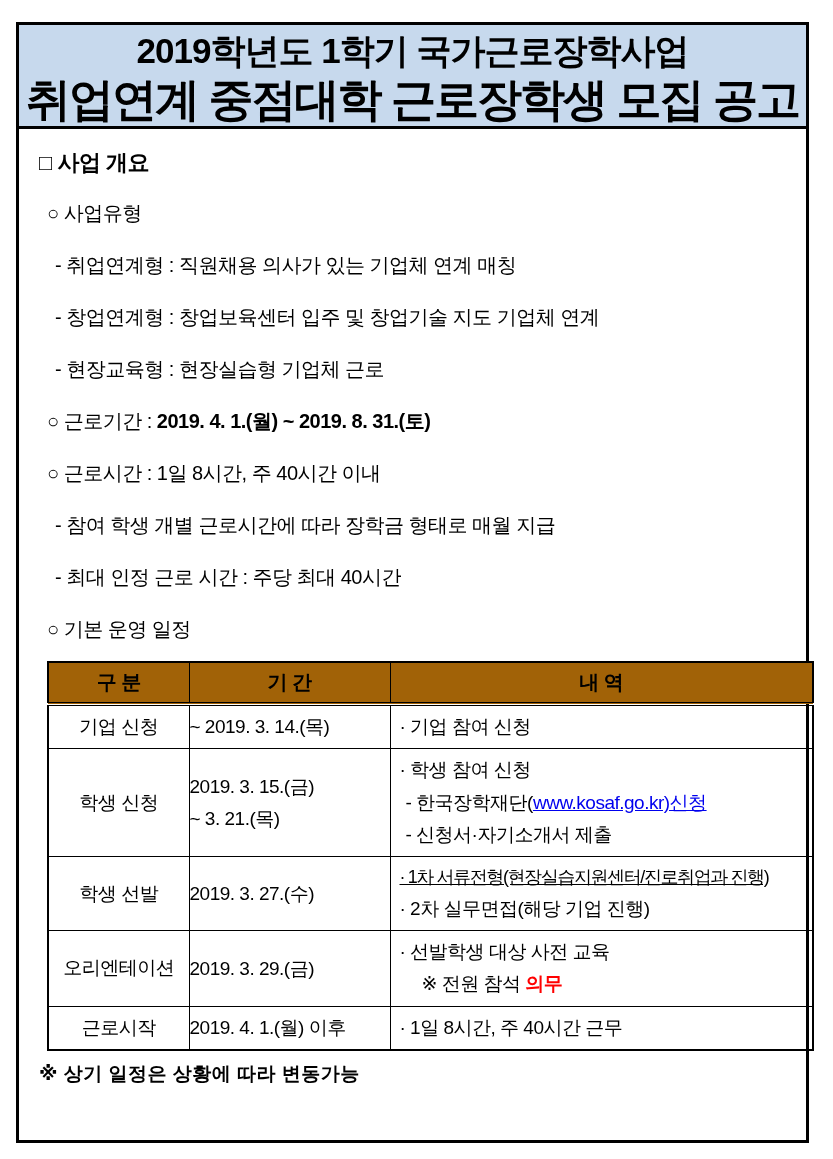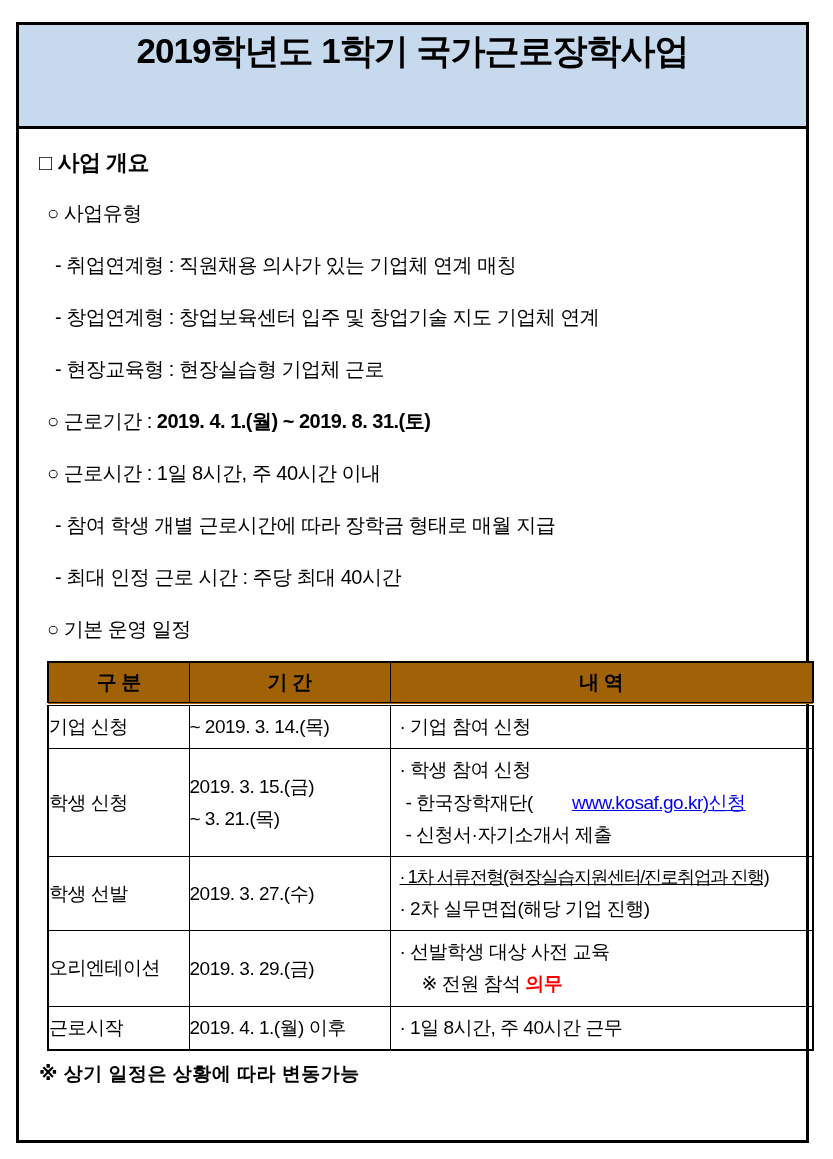--- a/index.html
+++ b/index.html
@@ -59,48 +59,49 @@
     vertical-align:middle;
   }
   table.schedule { border:2px solid #000; }
   table.schedule th {
     background:#a16207;
     height:42px;
     font-weight:bold; font-size:20px;
     border-bottom:4px double #000;
     text-align:center;
   }
-  td.cat { }
+  td.cat { text-align:center; }
   td.per { line-height:1.65; }
   td.det { padding:5px 6px 5px 9px; line-height:1.7; }
   tr.h40  td { height:40px; }
   tr.h102 td { height:102px; }
   tr.h72  td { height:72px; }
   tr.h68  td { height:68px; }
   tr.h38  td { height:38px; }
   .det-line { white-space:pre; }
   .det-line.sub { padding-left:6px; }
   .det-line.note { padding-left:22px; }
   .det-line.tight { letter-spacing:-1.4px; font-size:18px;text-decoration:underline; }
-  a.link, .link { color:#0000ee; text-decoration:underline; cursor:pointer;margin-left:39px; }
+  a.link, .link { color:#0000ee; text-decoration:underline; cursor:pointer; }
   .red { color:#ff0000; font-weight:bold; }
   
   .footnote {
     margin-top:10px; padding-right:14px;
     font-size:19px; font-weight:bold; letter-spacing:0.5px;
     white-space:pre;
   }
 </style>
 </head>
 <body>
 
 <div class="doc">
 
   <div class="title-box">
     <div class="title-line1">2019학년도 1학기 국가근로장학사업</div>
+    <div class="title-line2">취업연계 중점대학 근로장학생 모집 공고</div>
   </div>
 
   <div class="content">
 
     <div class="line heading">□ 사업 개요</div>
 
     <div class="line lvl-circle">○ 사업유형</div>
     <div class="line lvl-dash">- 취업연계형 : 직원채용 의사가 있는 기업체 연계 매칭</div>
     <div class="line lvl-dash">- 창업연계형 : 창업보육센터 입주 및 창업기술 지도 기업체 연계</div>
     <div class="line lvl-dash">- 현장교육형 : 현장실습형 기업체 근로</div>

